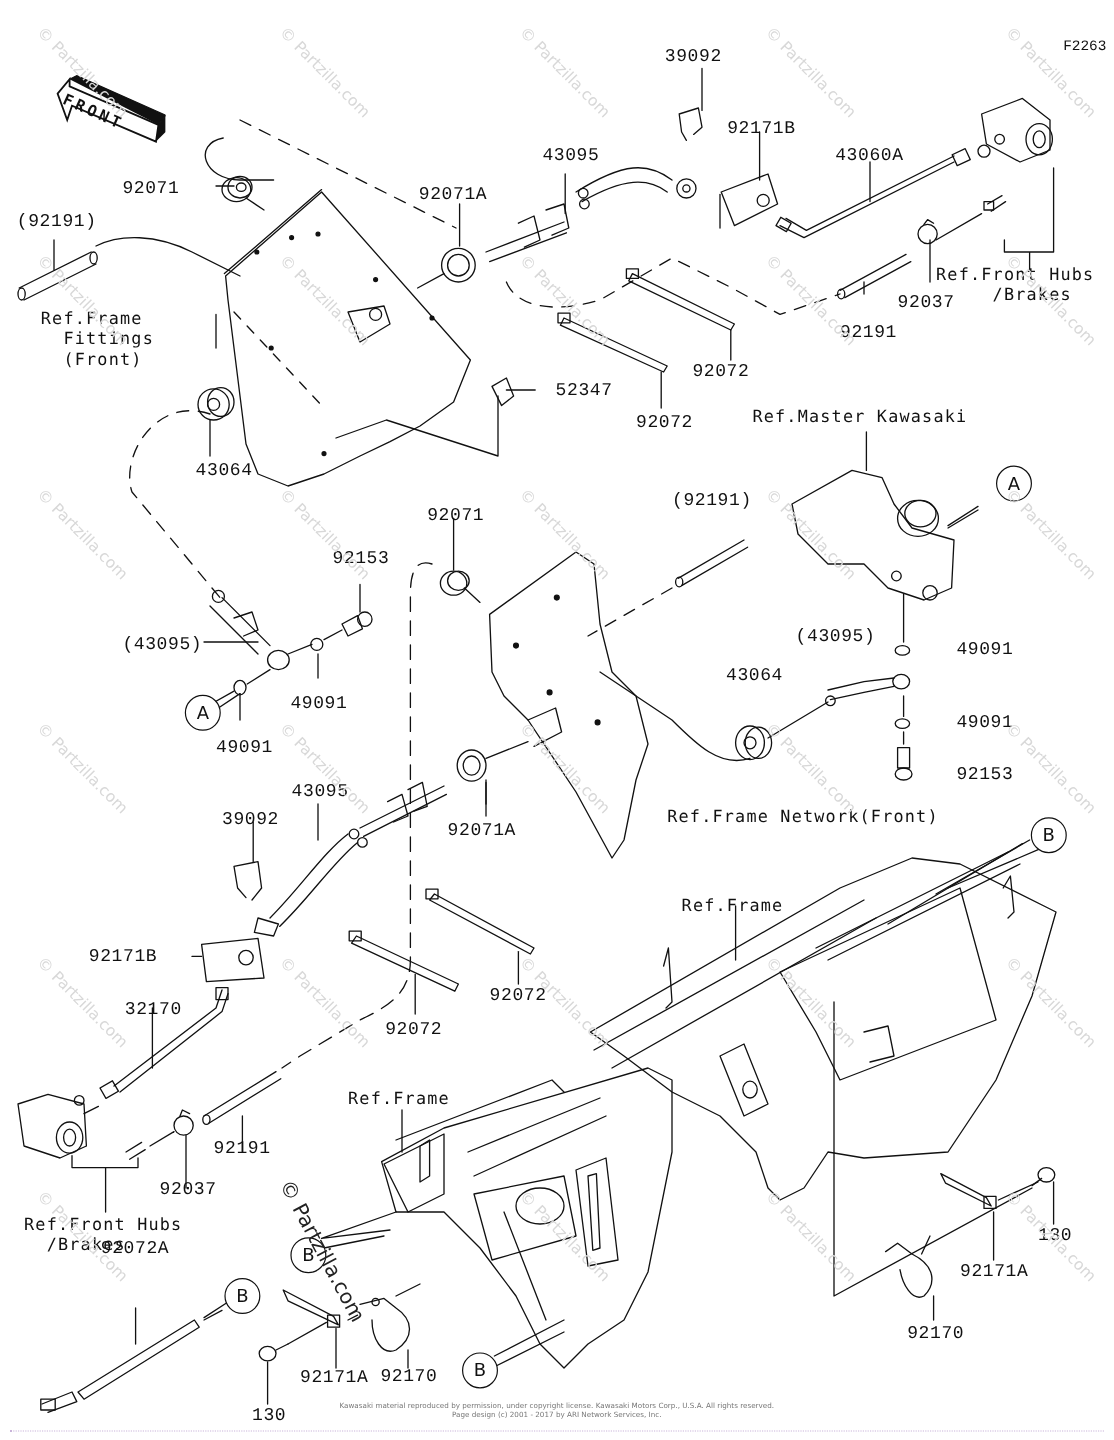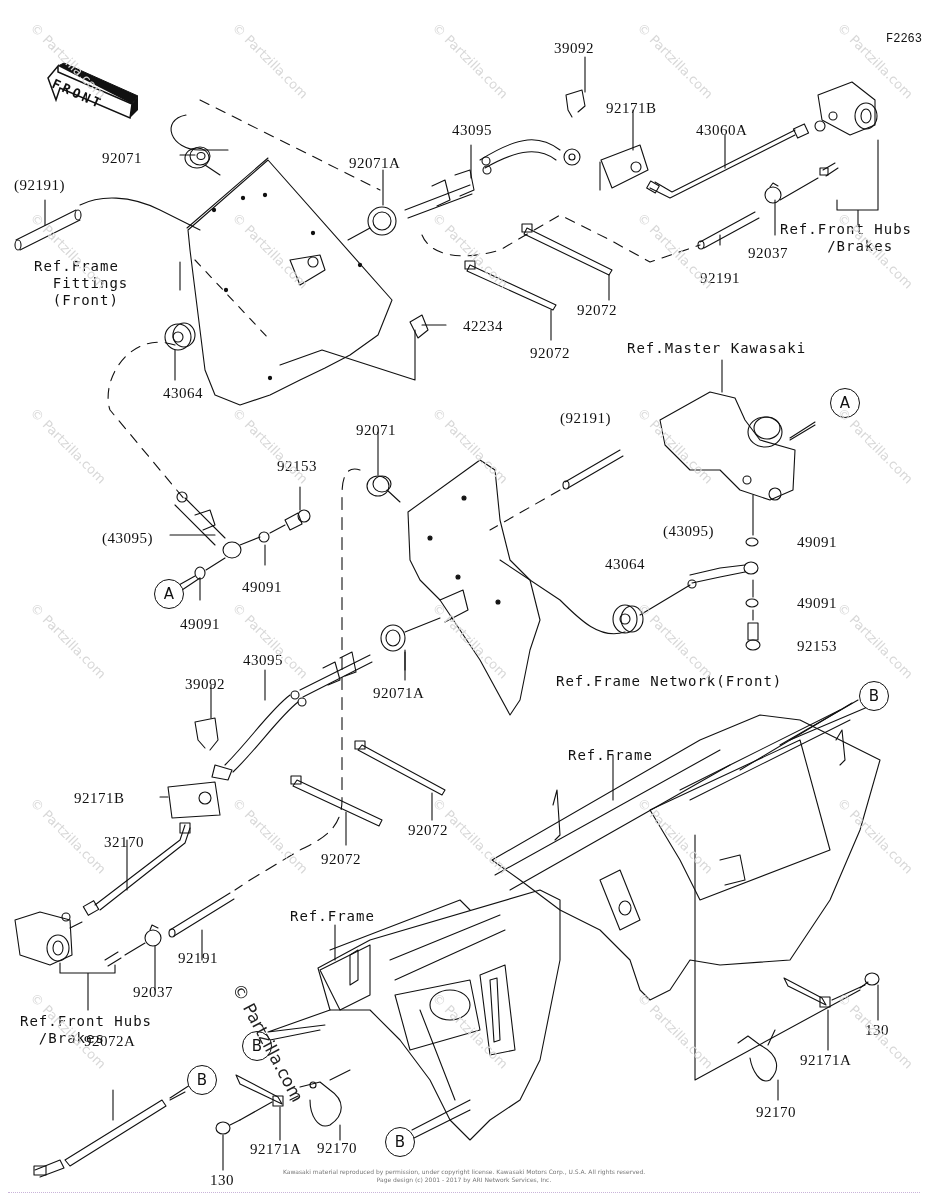--- a/index.html
+++ b/index.html
@@ -1,20 +1,20 @@
 <!DOCTYPE html>
 <html><head>
 <meta charset="utf-8">
 <style>
   html, body { margin: 0; padding: 0; background: #ffffff; }
   body { width: 928px; height: 1200px; position: relative; overflow: hidden;
          font-family: "DejaVu Sans Mono", "Liberation Mono", monospace; color: #111; }
   #diagram { position: absolute; left: 0; top: 0; width: 928px; height: 1200px; }
   .lbl { position: absolute; font-size: 15px; line-height: 16px; white-space: pre; color: #111;
-         font-family: Liberation Serif, serif; letter-spacing: 0.5px; }
+         font-family: Liberation Mono, monospace; letter-spacing: 0.5px; }
   .ref { position: absolute; font-size: 14px; line-height: 17px; white-space: pre; color: #111;
          font-family: "DejaVu Sans Mono", "Liberation Mono", monospace; letter-spacing: 1px; }
   .circ { position: absolute; width: 28px; height: 28px; border: 1.3px solid #111; border-radius: 50%;
           font-size: 15px; line-height: 28px; text-align: center; background: #fff;
           font-family: "DejaVu Sans", "Liberation Sans", sans-serif; }
   .fig { position: absolute; font-size: 12px; color: #111; font-family: "DejaVu Sans", "Liberation Sans", sans-serif; }
   .wm { position: absolute; font-size: 13px; color: #d8d8d8; transform: rotate(45deg);
         transform-origin: left top; white-space: nowrap; font-family: "DejaVu Sans", "Liberation Sans", sans-serif; }
   .wm-big { position: absolute; font-size: 17px; color: #222; transform: rotate(62deg);
             transform-origin: left top; white-space: nowrap; font-family: "DejaVu Sans", "Liberation Sans", sans-serif; }
@@ -360,21 +360,21 @@
 <div class="lbl" style="left:606px;top:100px;">92171B</div>
 <div class="lbl" style="left:696px;top:122px;">43060A</div>
 <div class="lbl" style="left:452px;top:122px;">43095</div>
 <div class="lbl" style="left:102px;top:150px;">92071</div>
 <div class="lbl" style="left:349px;top:155px;">92071A</div>
 <div class="lbl" style="left:14px;top:177px;">(92191)</div>
 <div class="lbl" style="left:700px;top:270px;">92191</div>
 <div class="lbl" style="left:748px;top:245px;">92037</div>
 <div class="lbl" style="left:577px;top:302px;">92072</div>
 <div class="lbl" style="left:530px;top:345px;">92072</div>
-<div class="lbl" style="left:463px;top:318px;">42234</div>
+<div class="lbl" style="left:463px;top:318px;">52347</div>
 <div class="lbl" style="left:163px;top:385px;">43064</div>
 <div class="lbl" style="left:356px;top:422px;">92071</div>
 <div class="lbl" style="left:560px;top:410px;">(92191)</div>
 <div class="lbl" style="left:277px;top:458px;">92153</div>
 <div class="lbl" style="left:102px;top:530px;">(43095)</div>
 <div class="lbl" style="left:242px;top:579px;">49091</div>
 <div class="lbl" style="left:180px;top:616px;">49091</div>
 <div class="lbl" style="left:605px;top:556px;">43064</div>
 <div class="lbl" style="left:663px;top:523px;">(43095)</div>
 <div class="lbl" style="left:797px;top:534px;">49091</div>

